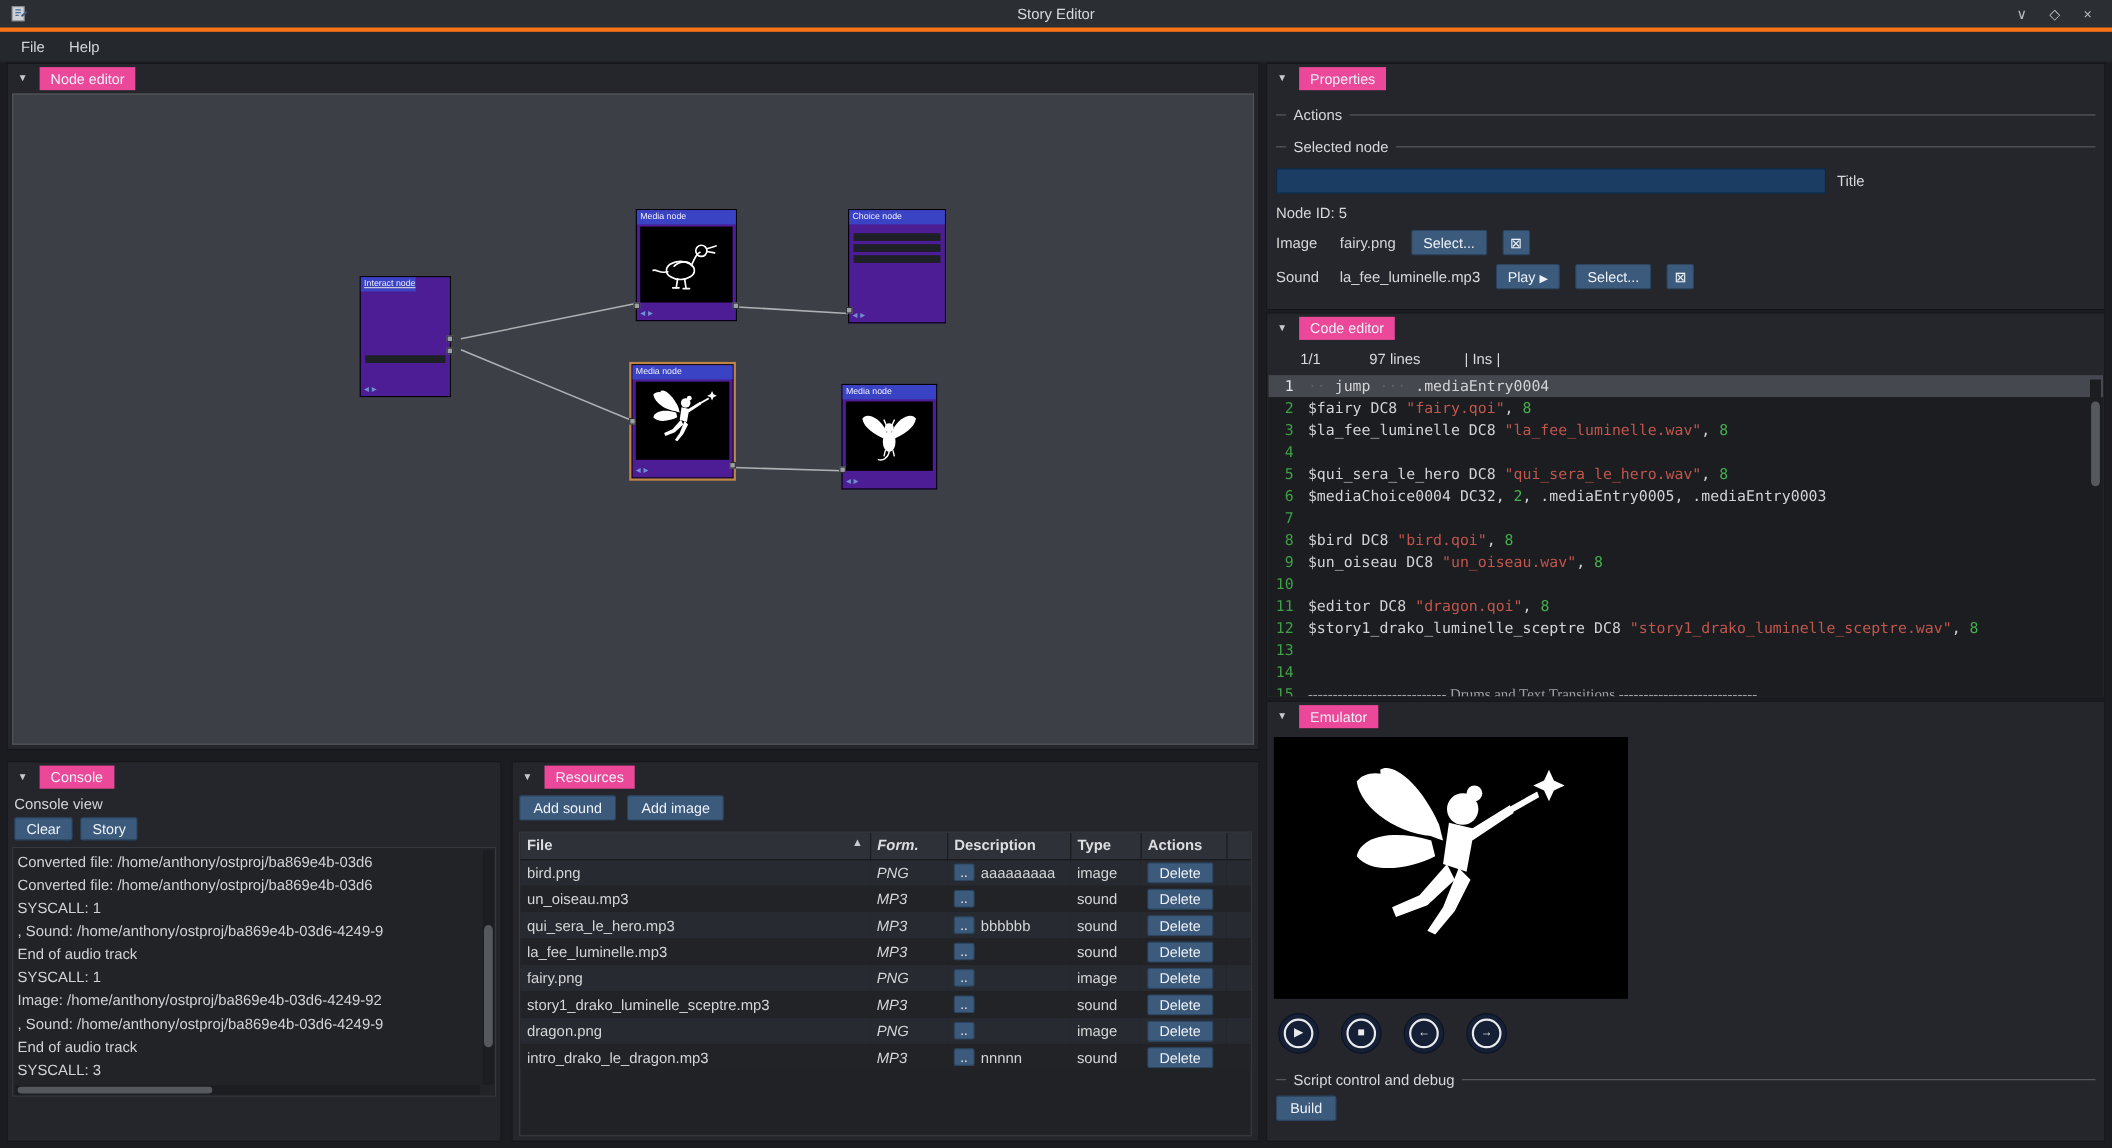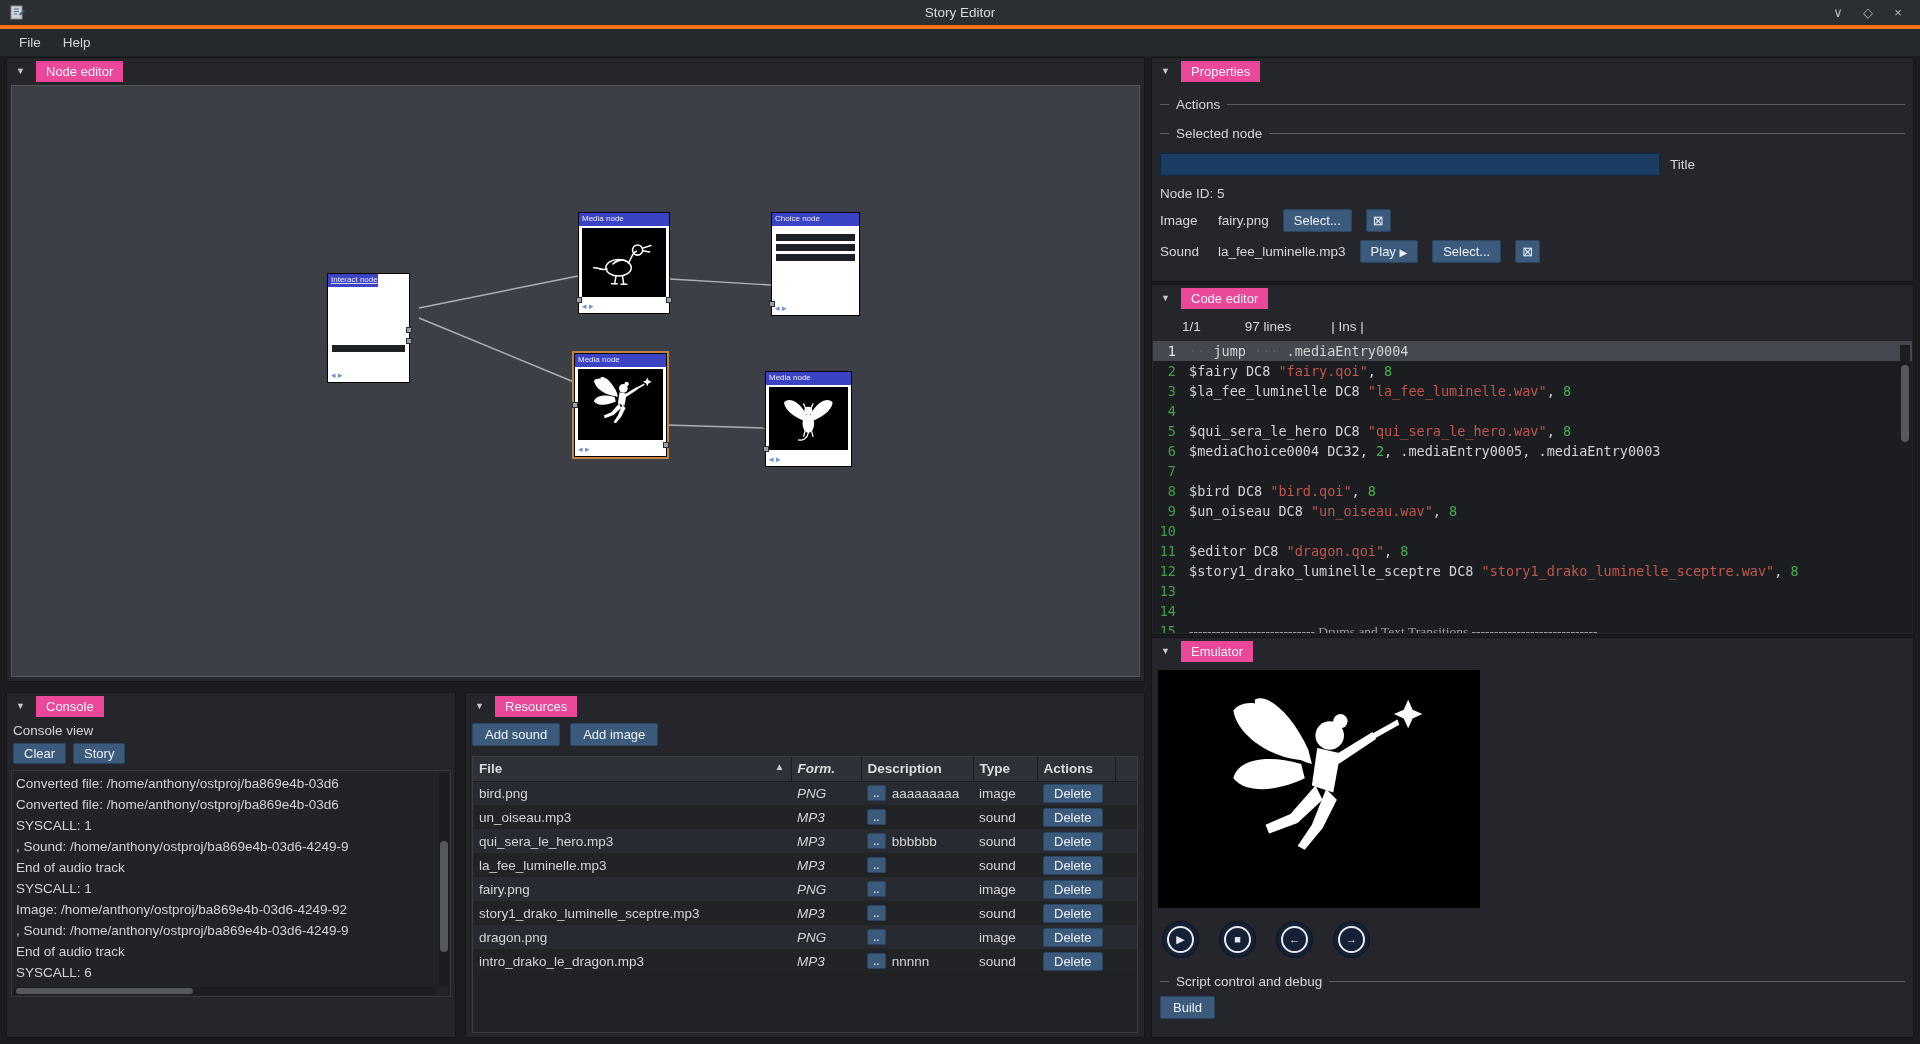--- a/index.html
+++ b/index.html
@@ -23,21 +23,21 @@
 
   .btn { background:#3c5a7c; color:#eef2f7; border:1px solid #2b4560; border-radius:2px; font-family:"Liberation Sans",sans-serif; font-size:13px; padding:3px 10px; cursor:default; }
   .btn-sq { padding:3px 6px; }
   .btn-mini { padding:0 5px; font-size:12px; margin-right:6px; }
   .btn-del { padding:1px 10px; font-size:13px; }
 
   
   #panel-node-editor { left:6px; top:57px; width:1139px; height:625px; }
   .node-canvas { position:absolute; left:4px; right:4px; top:27px; bottom:4px; background:#3c3f45; border:1px solid #54575d; overflow:hidden; }
   .edges { position:absolute; left:0; top:0; pointer-events:none; }
-  .node { position:absolute; background:#ffffff; border:1px solid #000;margin-top:22px; }
+  .node { position:absolute; background:#4c1d95; border:1px solid #000; }
   .node.selected { outline:2px solid #c08448; }
   .node-header { height:13px; background:#3a43c4; color:#eef; font-size:8px; line-height:12px; padding:0 3px; white-space:nowrap; overflow:hidden; }
   .node-header.short { width:62%; }
   .node-img { position:absolute; left:3px; right:3px; top:15px; bottom:16px; background:#000; display:flex; align-items:center; justify-content:center; }
   .node-img svg { width:92%; height:92%; }
   .node-footer { position:absolute; left:3px; right:3px; bottom:1px; height:13px; display:flex; align-items:center; font-size:9px; color:#6f8fce; }
   .mini-row { height:7px; background:#1d2025; margin:3px 4px; }
   .pin { position:absolute; width:6px; height:6px; background:#9ba0a6; border:1px solid #2c2e31; }
 
   
@@ -254,21 +254,21 @@
       <div class="log-lines" id="log-lines">
           <div class="log-line">Converted file: /home/anthony/ostproj/ba869e4b-03d6</div>
           <div class="log-line">Converted file: /home/anthony/ostproj/ba869e4b-03d6</div>
           <div class="log-line">SYSCALL: 1</div>
           <div class="log-line">, Sound: /home/anthony/ostproj/ba869e4b-03d6-4249-9</div>
           <div class="log-line">End of audio track</div>
           <div class="log-line">SYSCALL: 1</div>
           <div class="log-line">Image: /home/anthony/ostproj/ba869e4b-03d6-4249-92</div>
           <div class="log-line">, Sound: /home/anthony/ostproj/ba869e4b-03d6-4249-9</div>
           <div class="log-line">End of audio track</div>
-          <div class="log-line">SYSCALL: 6</div>
+          <div class="log-line">SYSCALL: 3</div>
         </div>
       <div class="vscroll">
           <div class="thumb"></div>
         </div>
       <div class="hscroll">
           <div class="thumb"></div>
         </div>
     </div>
   </div>
 </div>

